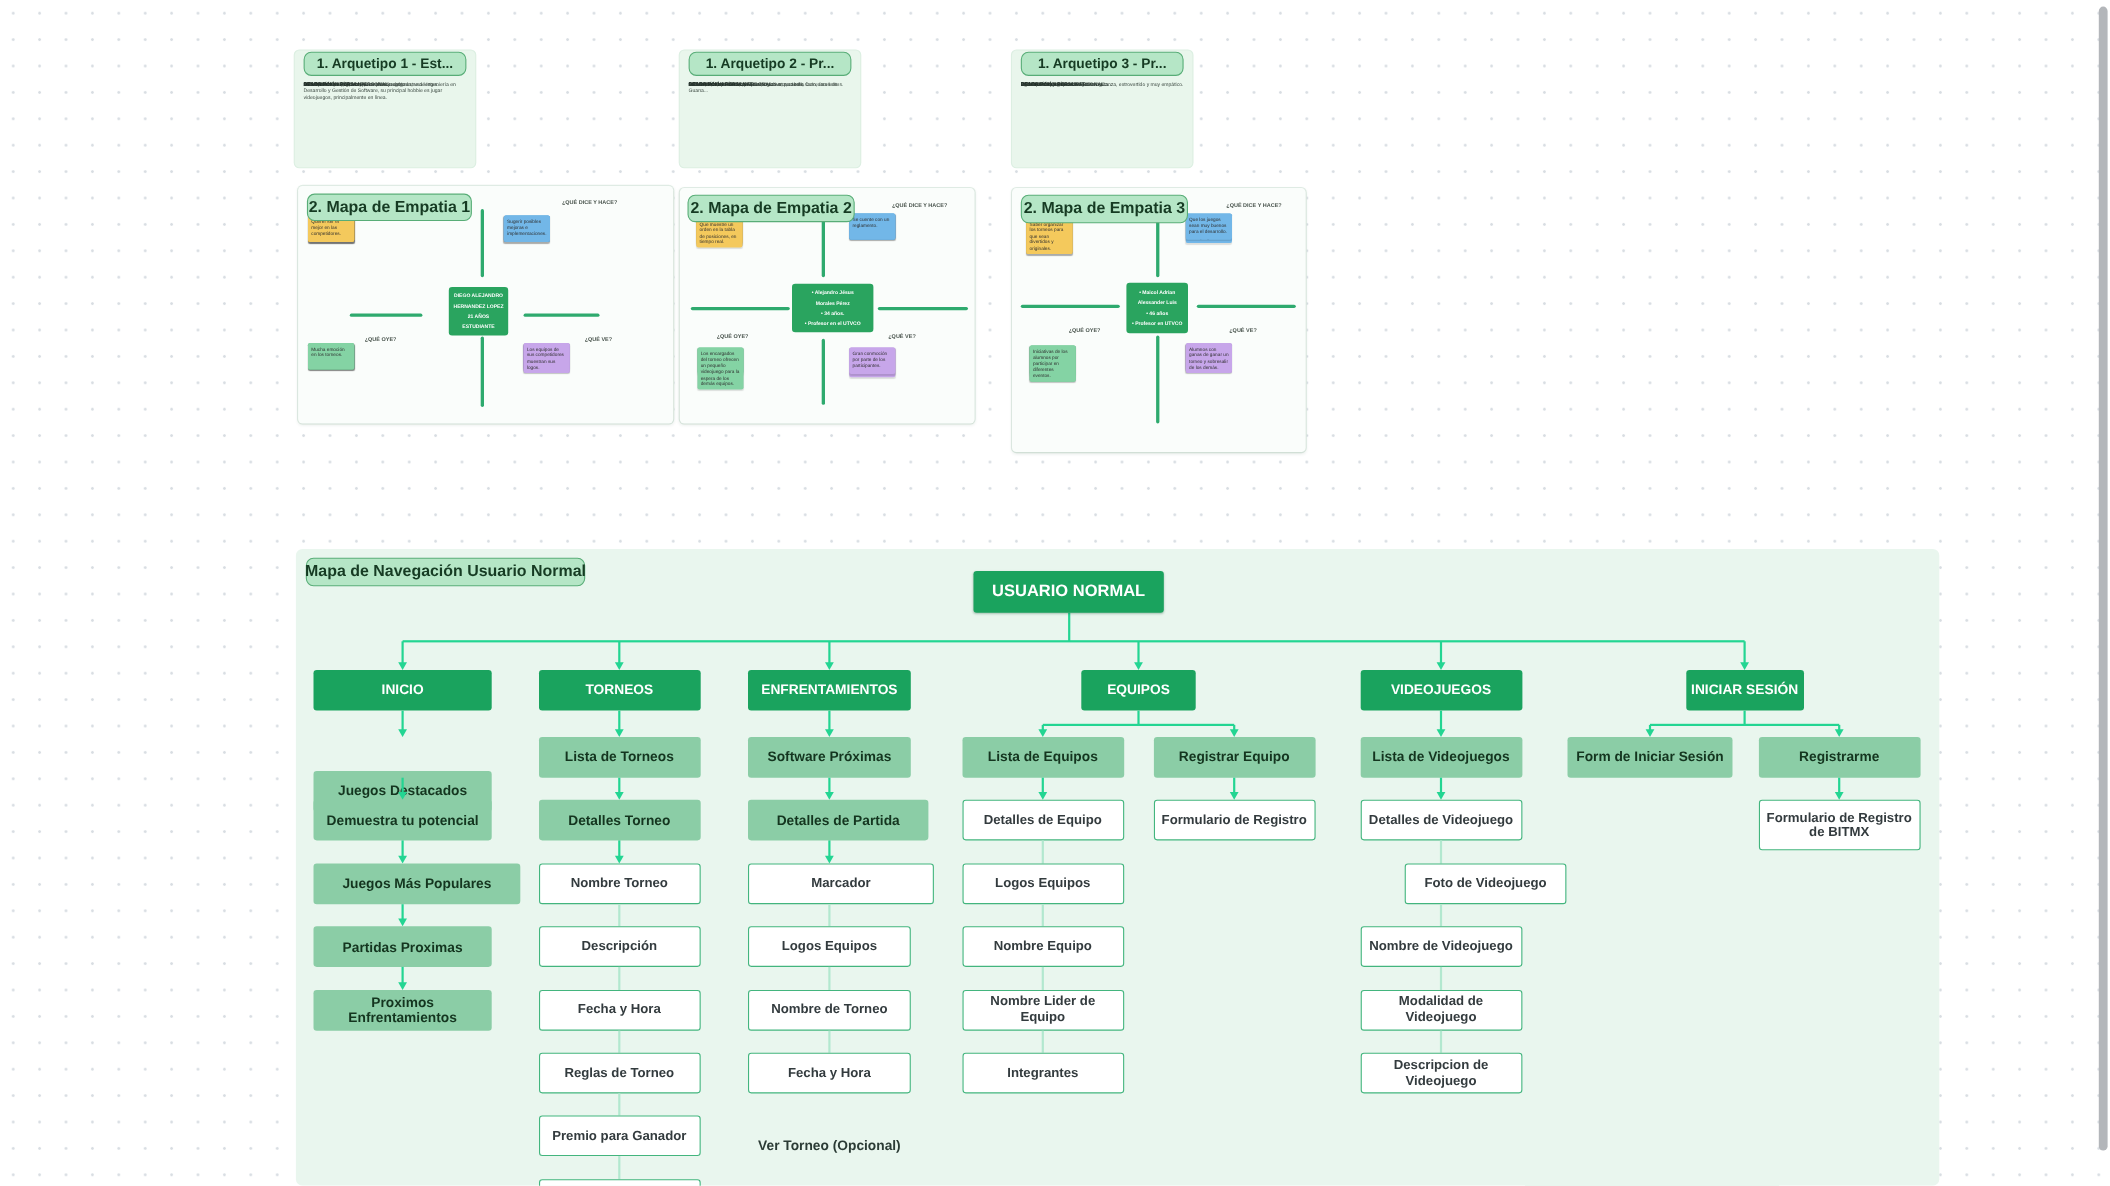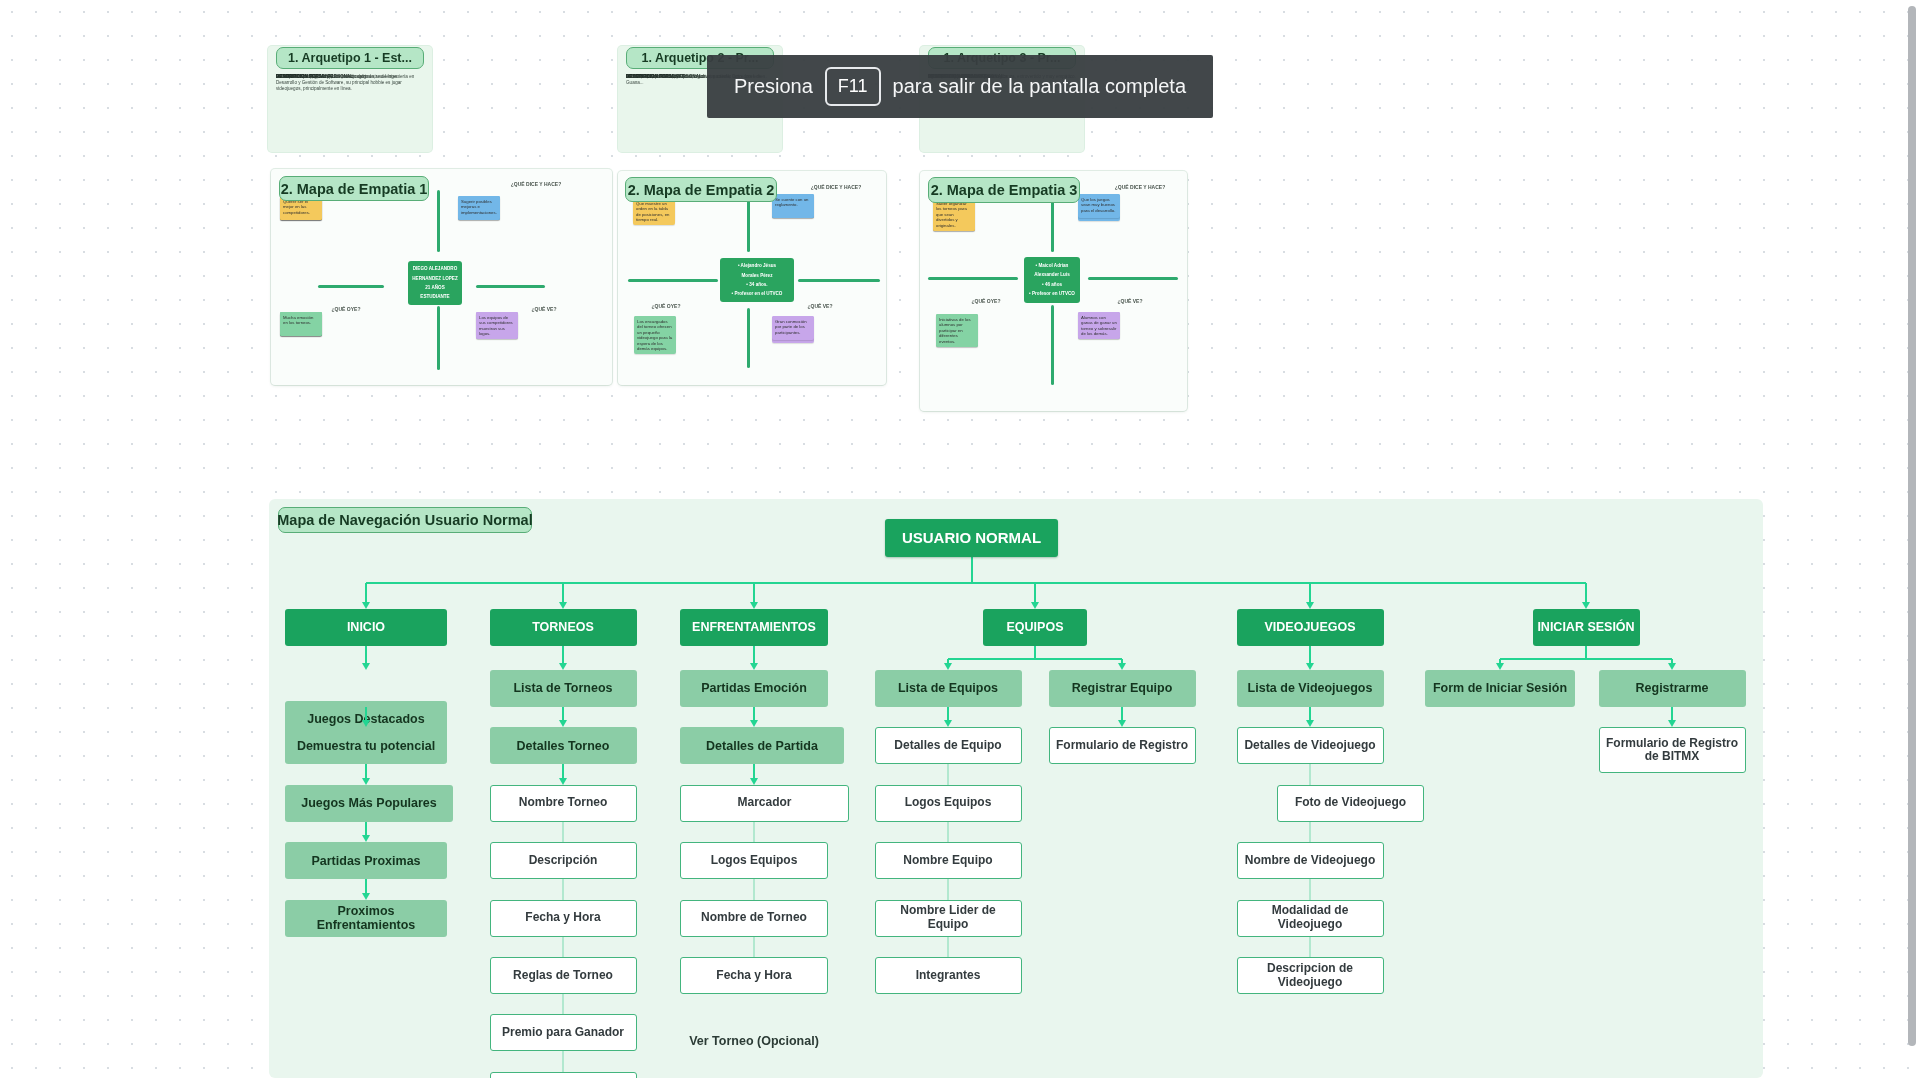--- a/index.html
+++ b/index.html
@@ -79,21 +79,21 @@
       <div class="tri" style="left: 1581.5px; top: 602px; position: absolute; box-sizing: border-box;"></div>
       <div class="nv branch" style="left: 285px; top: 609px; width: 162px; height: 37px; position: absolute; box-sizing: border-box;">INICIO</div>
       <div class="cline" style="left: 365px; top: 646px; width: 2px; height: 18px; position: absolute; box-sizing: border-box;"></div>
       <div class="tri" style="left: 361.5px; top: 663px; position: absolute; box-sizing: border-box;"></div>
       <div class="nv mid" style="left: 285px; top: 701px; width: 162px; height: 37px; padding: 2px 4px; position: absolute; box-sizing: border-box;">Juegos Destacados</div>
       <div class="cline" style="left: 365px; top: 707px; width: 2px; height: 14.4px; position: absolute; box-sizing: border-box;"></div>
       <div class="tri" style="left: 361.5px; top: 720.4px; position: absolute; box-sizing: border-box;"></div>
       <div class="nv mid" style="left: 285px; top: 727.4px; width: 162px; height: 37px; padding: 2px 4px; position: absolute; box-sizing: border-box;">Demuestra tu potencial</div>
       <div class="cline" style="left: 365px; top: 764.4px; width: 2px; height: 14.4px; position: absolute; box-sizing: border-box;"></div>
       <div class="tri" style="left: 361.5px; top: 777.8px; position: absolute; box-sizing: border-box;"></div>
-      <div class="nv mid" style="left: 285px; top: 784.8px; width: 168px; height: 37px; padding: 2px 4px; position: absolute; box-sizing: border-box;">Juegos Más Populares</div>
+      <div class="nv mid" style="left: 285px; top: 784.8px; width: 188px; height: 37px; padding: 2px 4px; position: absolute; box-sizing: border-box;">Juegos Más Populares</div>
       <div class="cline" style="left: 365px; top: 821.8px; width: 2px; height: 14.4px; position: absolute; box-sizing: border-box;"></div>
       <div class="tri" style="left: 361.5px; top: 835.2px; position: absolute; box-sizing: border-box;"></div>
       <div class="nv mid" style="left: 285px; top: 842.2px; width: 162px; height: 37px; padding: 2px 4px; position: absolute; box-sizing: border-box;">Partidas Proximas</div>
       <div class="cline" style="left: 365px; top: 879.2px; width: 2px; height: 14.4px; position: absolute; box-sizing: border-box;"></div>
       <div class="tri" style="left: 361.5px; top: 892.6px; position: absolute; box-sizing: border-box;"></div>
       <div class="nv mid" style="left: 285px; top: 899.6px; width: 162px; height: 37px; padding: 2px 4px; position: absolute; box-sizing: border-box;">Proximos Enfrentamientos</div>
       <div class="nv branch" style="left: 489.5px; top: 609px; width: 147px; height: 37px; position: absolute; box-sizing: border-box;">TORNEOS</div>
       <div class="cline" style="left: 562px; top: 646px; width: 2px; height: 18px; position: absolute; box-sizing: border-box;"></div>
       <div class="tri" style="left: 558.5px; top: 663px; position: absolute; box-sizing: border-box;"></div>
       <div class="nv mid" style="left: 489.5px; top: 670px; width: 147px; height: 37px; padding: 2px 4px; position: absolute; box-sizing: border-box;">Lista de Torneos</div>
@@ -109,21 +109,21 @@
       <div class="nv leaf" style="left: 489.5px; top: 899.6px; width: 147px; height: 37px; padding: 2px 4px; position: absolute; box-sizing: border-box;">Fecha y Hora</div>
       <div class="cline thin" style="left: 562px; top: 936.6px; width: 2px; height: 20.4px; position: absolute; box-sizing: border-box;"></div>
       <div class="nv leaf" style="left: 489.5px; top: 957px; width: 147px; height: 37px; padding: 2px 4px; position: absolute; box-sizing: border-box;">Reglas de Torneo</div>
       <div class="cline thin" style="left: 562px; top: 994px; width: 2px; height: 20.4px; position: absolute; box-sizing: border-box;"></div>
       <div class="nv leaf" style="left: 489.5px; top: 1014.4px; width: 147px; height: 37px; padding: 2px 4px; position: absolute; box-sizing: border-box;">Premio para Ganador</div>
       <div class="cline thin" style="left: 562px; top: 1051.4px; width: 2px; height: 20.4px; position: absolute; box-sizing: border-box;"></div>
       <div class="nv leaf" style="left: 489.5px; top: 1071.8px; width: 147px; height: 37px; padding: 2px 4px; position: absolute; box-sizing: border-box;"></div>
       <div class="nv branch" style="left: 680px; top: 609px; width: 148px; height: 37px; position: absolute; box-sizing: border-box;">ENFRENTAMIENTOS</div>
       <div class="cline" style="left: 753px; top: 646px; width: 2px; height: 18px; position: absolute; box-sizing: border-box;"></div>
       <div class="tri" style="left: 749.5px; top: 663px; position: absolute; box-sizing: border-box;"></div>
-      <div class="nv mid" style="left: 680px; top: 670px; width: 148px; height: 37px; padding: 2px 4px; position: absolute; box-sizing: border-box;">Partidas Emoción</div>
+      <div class="nv mid" style="left: 680px; top: 670px; width: 148px; height: 37px; padding: 2px 4px; position: absolute; box-sizing: border-box;">Software Próximas</div>
       <div class="cline" style="left: 753px; top: 707px; width: 2px; height: 14.4px; position: absolute; box-sizing: border-box;"></div>
       <div class="tri" style="left: 749.5px; top: 720.4px; position: absolute; box-sizing: border-box;"></div>
       <div class="nv mid" style="left: 680px; top: 727.4px; width: 164px; height: 37px; padding: 2px 4px; position: absolute; box-sizing: border-box;">Detalles de Partida</div>
       <div class="cline" style="left: 753px; top: 764.4px; width: 2px; height: 14.4px; position: absolute; box-sizing: border-box;"></div>
       <div class="tri" style="left: 749.5px; top: 777.8px; position: absolute; box-sizing: border-box;"></div>
       <div class="nv leaf" style="left: 680px; top: 784.8px; width: 169px; height: 37px; padding: 2px 4px; position: absolute; box-sizing: border-box;">Marcador</div>
       <div class="cline thin" style="left: 753px; top: 821.8px; width: 2px; height: 20.4px; position: absolute; box-sizing: border-box;"></div>
       <div class="nv leaf" style="left: 680px; top: 842.2px; width: 148px; height: 37px; padding: 2px 4px; position: absolute; box-sizing: border-box;">Logos Equipos</div>
       <div class="cline thin" style="left: 753px; top: 879.2px; width: 2px; height: 20.4px; position: absolute; box-sizing: border-box;"></div>
       <div class="nv leaf" style="left: 680px; top: 899.6px; width: 148px; height: 37px; padding: 2px 4px; position: absolute; box-sizing: border-box;">Nombre de Torneo</div>
@@ -332,20 +332,15 @@
       </div>
       <div class="emp-center" style="left: 1024px; top: 257px; width: 56px; height: 46px; position: absolute; box-sizing: border-box;">
         <div>• Maicol Adrian</div>
         <div>Alexsander Luis</div>
         <div>• 46 años</div>
         <div>• Profesor en UTVCO</div>
       </div>
       <div class="pill" style="left: 928px; top: 177px; width: 152px; height: 26px; font-size: 14.5px; position: absolute; box-sizing: border-box;">2. Mapa de Empatia 3</div>
     </div>
 
-  <div class="abs toast" style="left:707px;top:55px;width:506px;height:63px;">
-    <span>Presiona</span>
-    <span class="keycap">F11</span>
-    <span>para salir de la pantalla completa</span>
-  </div>
 
   <div class="abs sb-thumb" style="left:1908px;top:6px;width:8px;height:1040px;"></div>
 </div>
 
 </body></html>

